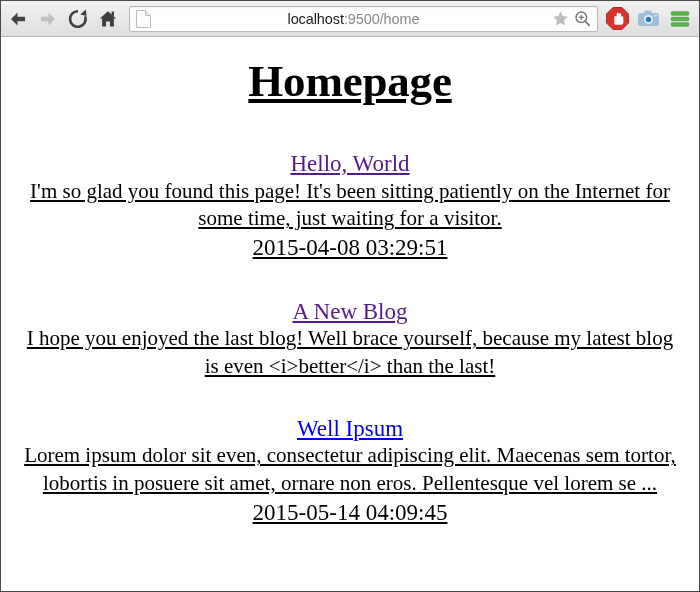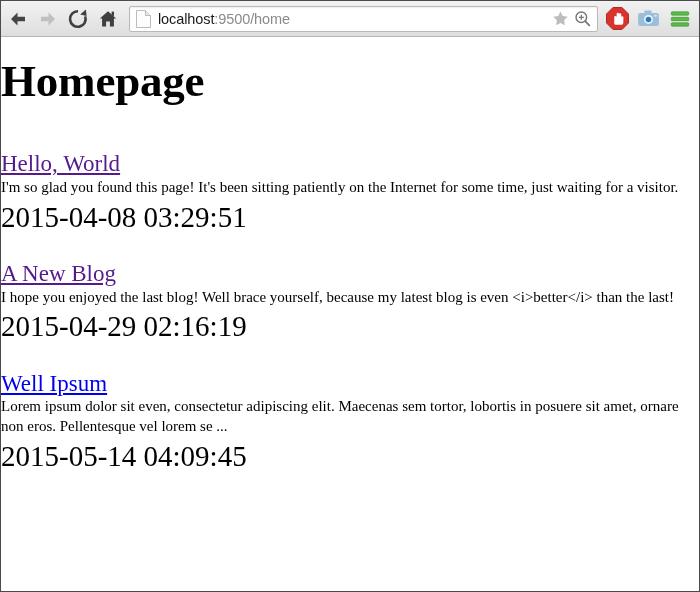--- a/index.html
+++ b/index.html
@@ -16,20 +16,21 @@
 
   #window {
     width: 700px;
     height: 592px;
     box-sizing: border-box;
     border: 1px solid #4a4a4a;
     background: #fde047;
     display: flex;
     flex-direction: column;
     position: relative;
+    text-align: center;
   }
 
   
   #toolbar {
     height: 36px;
     box-sizing: border-box;
     background: linear-gradient(to bottom, #f2f2f2 0%, #e6e6e6 60%, #dedede 100%);
     border-bottom: 1px solid #b4b4b4;
     display: flex;
     align-items: center;
@@ -94,57 +95,58 @@
     align-items: center;
     justify-content: center;
     flex: 0 0 auto;
     cursor: default;
   }
 
   
   #content {
     flex: 1 1 auto;
     background: #ffffff;
-    padding: 0 0;
+    padding: 0 20px;
     overflow: hidden;
+    text-decoration: underline;
   }
   #page-title {
     font-family: "Liberation Serif", "DejaVu Serif", serif;
     font-size: 45px;
     font-weight: bold;
     color: #000000;
     margin: 22px 0 0 0;
     line-height: 1.0;
     letter-spacing: -0.2px;
   }
   .post {
-    margin-top: 25px;
+    margin-top: 35px;
   }
   .post:first-of-type { margin-top: 47px; }
   .post-link {
     font-family: "Liberation Serif", "DejaVu Serif", serif;
     font-size: 23px;
     text-decoration: underline;
     display: inline-block;
     line-height: 1.12;
     cursor: pointer;
   }
   .post-link.visited { color: #551a8b; }
   .post-link.unvisited { color: #0000ee; }
   .post-body {
     font-family: "Liberation Serif", "DejaVu Serif", serif;
-    font-size: 15px;
+    font-size: 21px;
     color: #000000;
     line-height: 1.32;
     margin: 1px 0 0 0;
     max-width: 690px;
   }
   .post-date {
     font-family: "Liberation Serif", "DejaVu Serif", serif;
-    font-size: 29px;
+    font-size: 23px;
     color: #000000;
     line-height: 1.32;
     margin: 0;
   }
 </style>
 </head>
 <body>
 
 <div id="window">
 
@@ -245,21 +247,20 @@
 
     <div class="post">
       <a class="post-link visited">Hello, World</a>
       <p class="post-body">I'm so glad you found this page! It's been sitting patiently on the Internet for some time, just waiting for a visitor.</p>
       <p class="post-date">2015-04-08 03:29:51</p>
     </div>
 
     <div class="post">
       <a class="post-link visited">A New Blog</a>
       <p class="post-body">I hope you enjoyed the last blog! Well brace yourself, because my latest blog is even &lt;i&gt;better&lt;/i&gt; than the last!</p>
-      <p class="post-date">2015-04-29 02:16:19</p>
     </div>
 
     <div class="post">
       <a class="post-link unvisited">Well Ipsum</a>
       <p class="post-body">Lorem ipsum dolor sit even, consectetur adipiscing elit. Maecenas sem tortor, lobortis in posuere sit amet, ornare non eros. Pellentesque vel lorem se ...</p>
       <p class="post-date">2015-05-14 04:09:45</p>
     </div>
 
   </div>
 </div>

